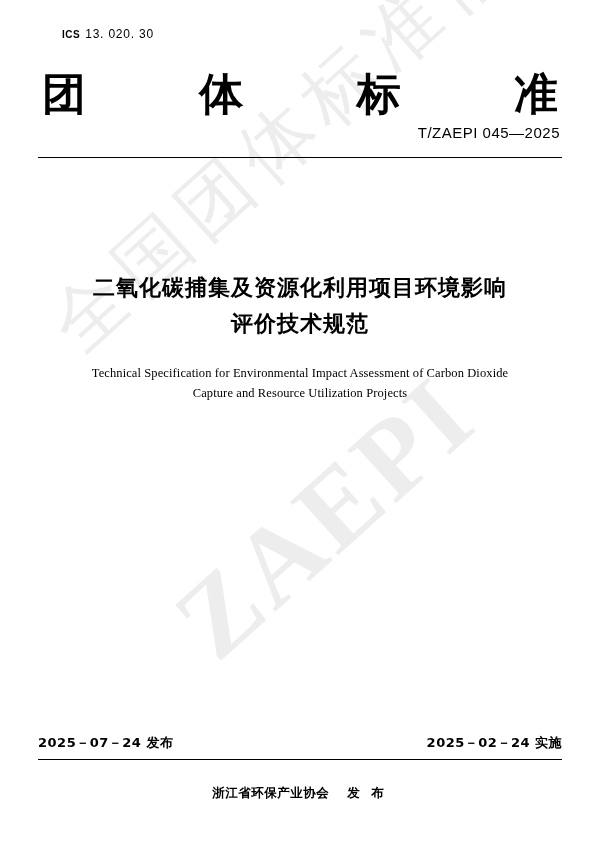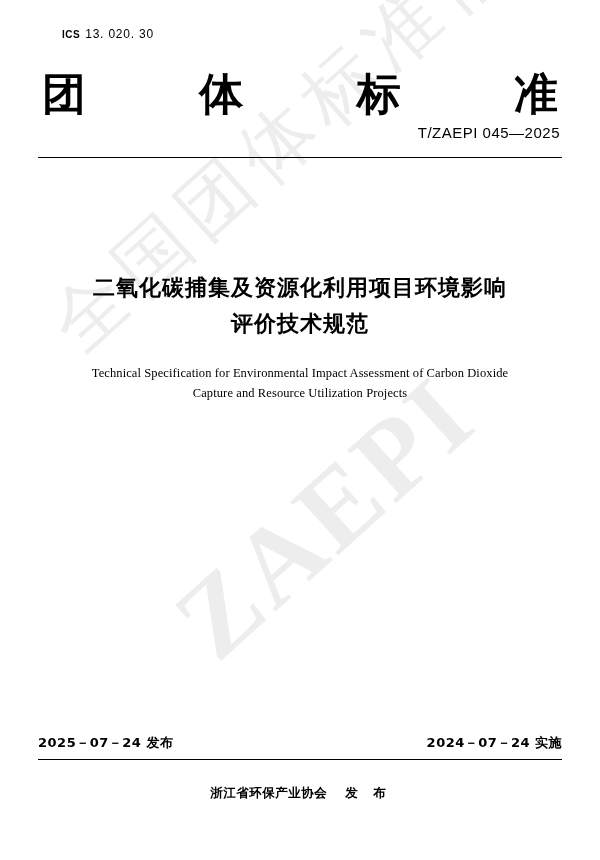--- a/index.html
+++ b/index.html
@@ -166,21 +166,21 @@
   .publisher {
     position: absolute;
     left: 0;
     right: 0;
     bottom: 58px;
     text-align: center;
     font-size: 12.5px;
     font-weight: bold;
     letter-spacing: 0.5px;
     z-index: 2;
-    font-family: Liberation Mono, monospace;
+    font-family: Liberation Sans, sans-serif;
   }
   .publisher .pub-issue {
     margin-left: 18px;
     letter-spacing: 4px;
   }
 </style>
 </head>
 <body>
 
 <div class="page">
@@ -216,21 +216,21 @@
 
     <div class="title-en">
       <div>Technical Specification for Environmental Impact Assessment of Carbon Dioxide</div>
       <div>Capture and Resource Utilization Projects</div>
     </div>
 
   </div>
 
   <div class="dates">
     <div>2025－07－24 发布</div>
-    <div>2024－07－24 实施</div>
+    <div>2025－02－24 实施</div>
   </div>
 
   <div class="rule-bottom"></div>
 
   <div class="publisher">
     <span>浙江省环保产业协会</span><span class="pub-issue">发 布</span>
   </div>
 
 </div>
 

